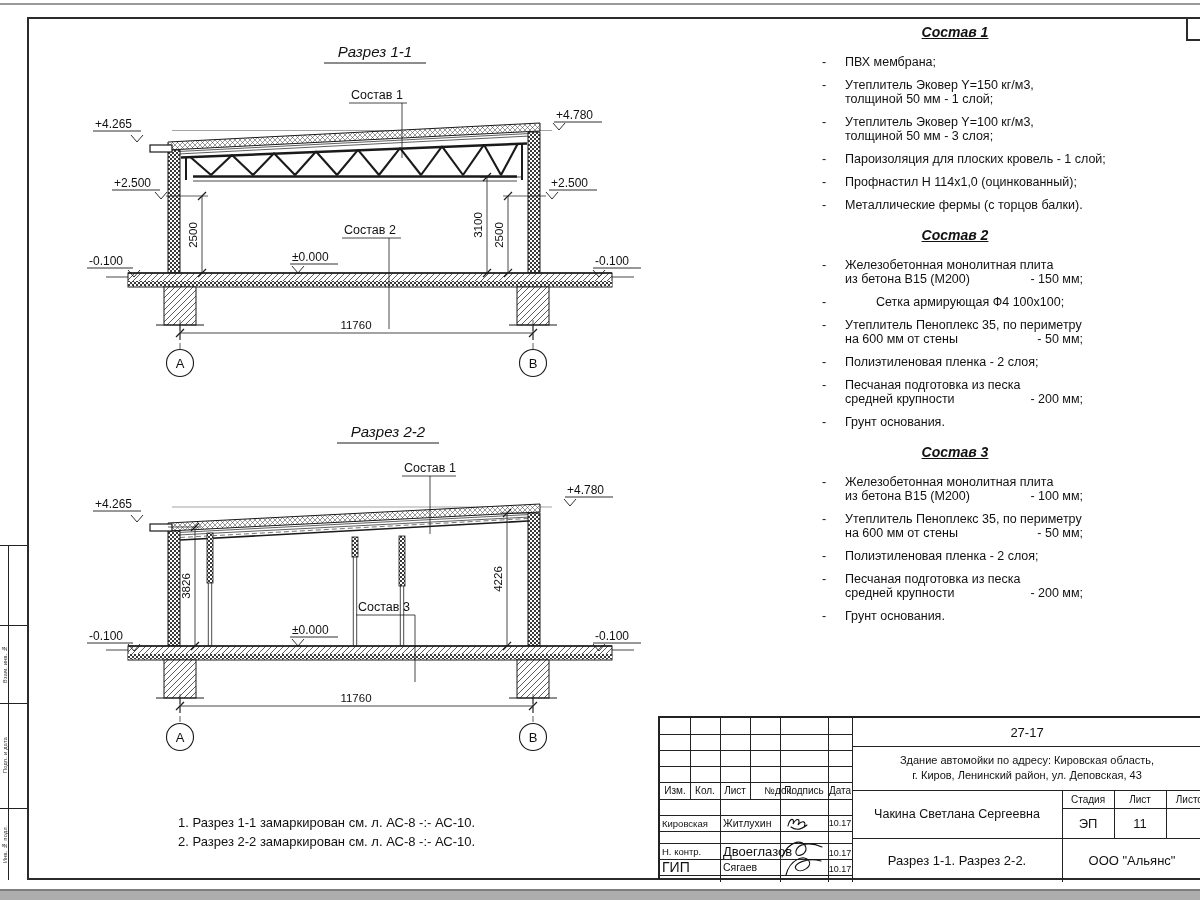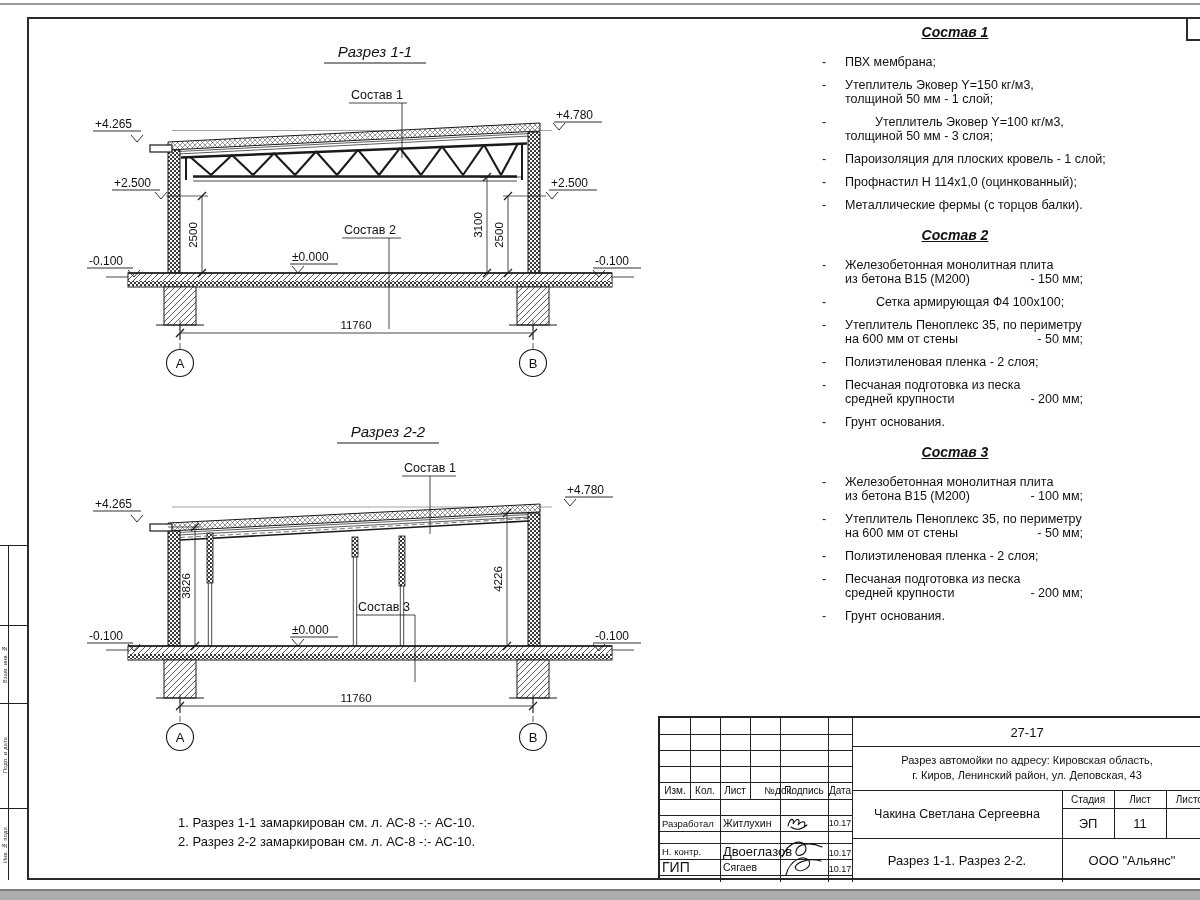--- a/index.html
+++ b/index.html
@@ -283,21 +283,21 @@
       <div class="comp-item">
         <span class="dash">-</span>
         <span class="item-lines">
           <span class="line" style="display: block;">Утеплитель Эковер Y=150 кг/м3,</span>
           <span class="line" style="display: block;">толщиной 50 мм - 1 слой;</span>
         </span>
       </div>
       <div class="comp-item">
         <span class="dash">-</span>
         <span class="item-lines">
-          <span class="line" style="display: block; margin-left: 30px;">Утеплитель Эковер Y=100 кг/м3,</span>
+          <span class="line" style="display: block;">Утеплитель Эковер Y=100 кг/м3,</span>
           <span class="line" style="display: block;">толщиной 50 мм - 3 слоя;</span>
         </span>
       </div>
       <div class="comp-item">
         <span class="dash">-</span>
         <span class="item-lines">
           <span class="line" style="display: block;">Пароизоляция для плоских кровель - 1 слой;</span>
         </span>
       </div>
       <div class="comp-item">
@@ -443,41 +443,41 @@
   <div class="hl" style="top:90px;left:402px;width:140px"></div>
   <div class="hl" style="top:120px;left:192px;width:350px"></div>
 
   <div class="cell" style="left:0;top:64px;width:30px;height:17px">Изм.</div>
   <div class="cell" style="left:30px;top:64px;width:30px;height:17px">Кол.</div>
   <div class="cell" style="left:60px;top:64px;width:30px;height:17px">Лист</div>
   <div class="cell" style="left:104px;top:64px;width:30px;height:17px">№док.</div>
   <div class="cell" style="left:120px;top:64px;width:48px;height:17px">Подпись</div>
   <div class="cell" style="left:168px;top:64px;width:24px;height:17px">Дата</div>
 
-  <div class="cell left" style="left:2px;top:97px;width:57px;height:16px;font-size:9.5px">Разработал</div>
+  <div class="cell left" style="left:2px;top:97px;width:57px;height:16px;font-size:9.5px">Кировская</div>
   <div class="cell left" style="left:63px;top:97px;width:56px;height:16px;font-size:10.5px">Житлухин</div>
   <div class="cell" style="left:168px;top:97px;width:24px;height:16px;font-size:9px">10.17</div>
   <div class="cell left" style="left:2px;top:125px;width:57px;height:16px;font-size:9.5px">Н. контр.</div>
   <div class="cell left" style="left:63px;top:125px;width:56px;height:16px;font-size:13px">Двоеглазов</div>
   <div class="cell" style="left:168px;top:127px;width:24px;height:16px;font-size:9px">10.17</div>
   <div class="cell left" style="left:2px;top:141px;width:57px;height:16px;font-size:14px">ГИП</div>
   <div class="cell left" style="left:63px;top:141px;width:56px;height:16px;font-size:10.5px">Сягаев</div>
   <div class="cell" style="left:168px;top:143px;width:24px;height:16px;font-size:9px">10.17</div>
 
   <svg class="sig-svg" viewBox="0 0 48 83">
     <g fill="none" stroke="#111" stroke-width="1.1" stroke-linecap="round">
       <path d="M8,27 C10,18 15,19 13,25 C17,18 21,20 18,26 C22,21 27,22 24,28 M11,28 C16,32 22,30 27,26"></path>
       <path d="M2,58 C10,40 24,40 26,49 C27,56 14,60 16,52 C18,44 31,43 42,48"></path>
       <path d="M6,76 C10,60 25,55 29,62 C33,68 20,75 16,70 C12,65 27,58 41,62"></path>
     </g>
   </svg>
 
   <div class="cell" style="left:192px;top:0;width:350px;height:28px;font-size:13px">27-17</div>
   <div class="cell tb-obj" style="left:192px;top:28px;width:350px;height:44px">
-    <span>Разрез автомойки по адресу: Кировская область,</span>
+    <span>Здание автомойки по адресу: Кировская область,</span>
     <span>г. Киров, Ленинский район, ул. Деповская, 43</span>
   </div>
   <div class="cell" style="left:192px;top:72px;width:210px;height:48px;font-size:12.5px">Чакина Светлана Сергеевна</div>
   <div class="cell" style="left:192px;top:120px;width:210px;height:44px;font-size:13px">Разрез 1-1. Разрез 2-2.</div>
   <div class="cell" style="left:402px;top:72px;width:52px;height:18px">Стадия</div>
   <div class="cell" style="left:454px;top:72px;width:52px;height:18px">Лист</div>
   <div class="cell" style="left:506px;top:72px;width:52px;height:18px">Листов</div>
   <div class="cell" style="left:402px;top:90px;width:52px;height:30px;font-size:13px">ЭП</div>
   <div class="cell" style="left:454px;top:90px;width:52px;height:30px;font-size:13px">11</div>
   <div class="cell" style="left:506px;top:90px;width:52px;height:30px;font-size:13px"></div>

